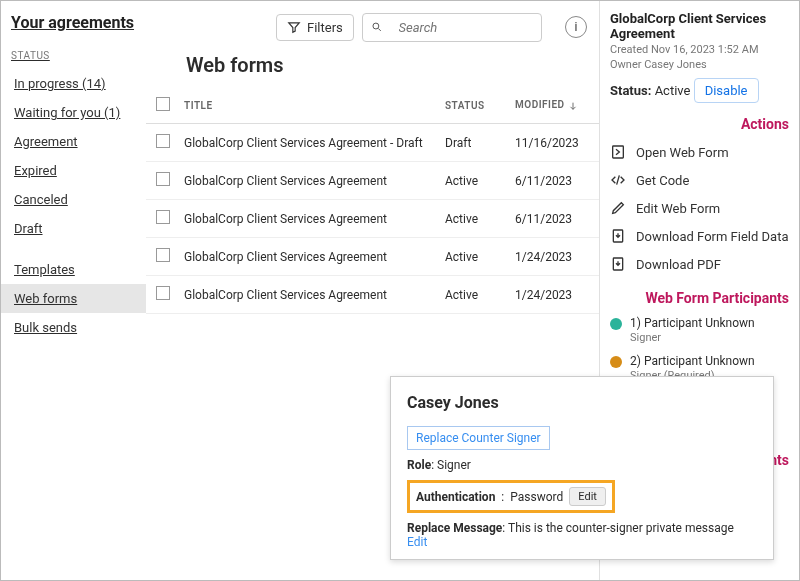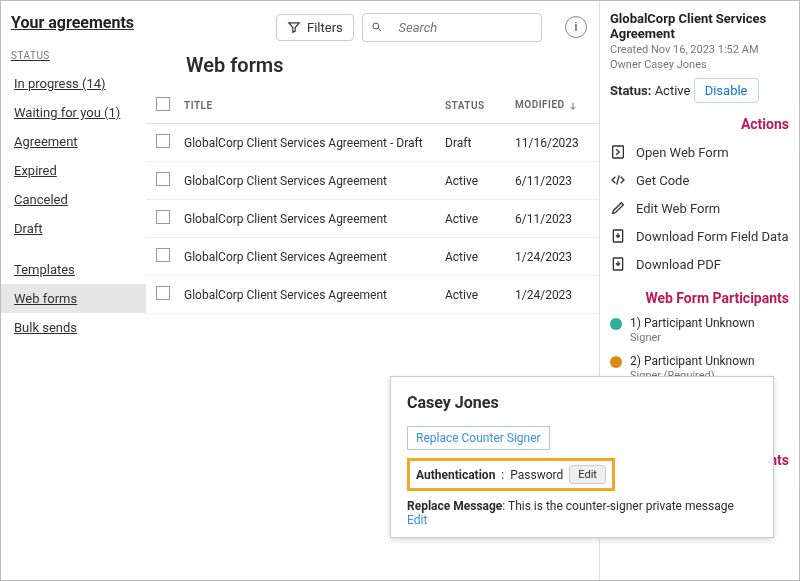--- a/index.html
+++ b/index.html
@@ -137,20 +137,21 @@
             <td class="col-title">GlobalCorp Client Services Agreement</td>
             <td class="col-status">Active</td>
             <td class="col-mod">1/24/2023</td>
           </tr>
         </tbody>
     </table>
 
     <div class="popover">
       <div class="pop-name">Casey Jones</div>
       <span class="replace">Replace Counter Signer</span>
+      <div class="pop-row"><b>Role</b>: <span>Signer</span></div>
       <div class="pop-row">
         <span class="hl">
           <b>Authentication</b>: <span>Password</span>
           <span class="edit-btn">Edit</span>
         </span>
       </div>
       <div class="pop-row">
         <b>Replace Message</b>: <span>This is the counter-signer private message</span>
         <div><span class="edit-link">Edit</span></div>
       </div>

